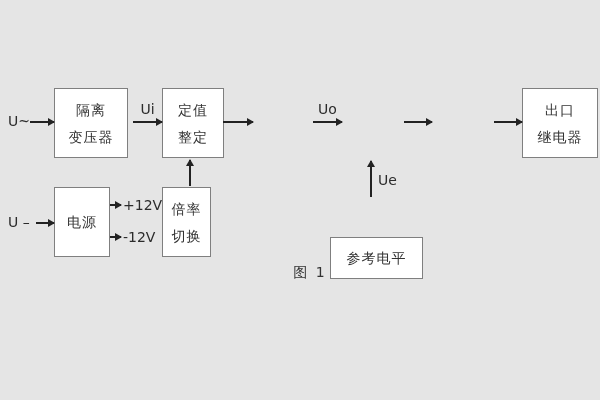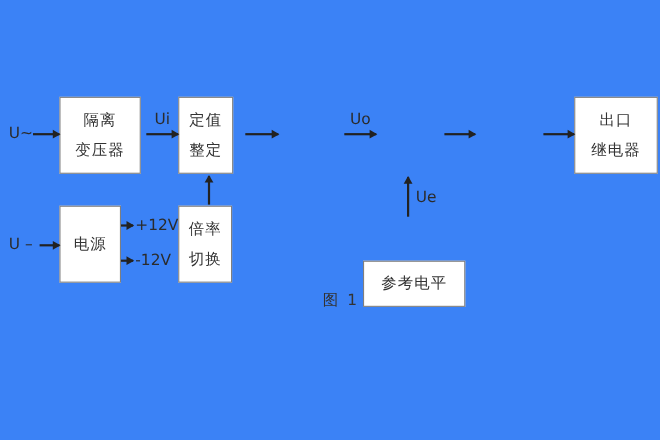--- a/index.html
+++ b/index.html
@@ -1,17 +1,17 @@
 <!DOCTYPE html>
 <html><head>
 <meta charset="utf-8">
 <style>
   html,body{margin:0;padding:0;background:#ffffff;}
   .canvas{
-    position:relative;width:600px;height:400px;background:#3b82f6;overflow:hidden;
+    position:relative;width:600px;height:400px;background:#e5e5e5;overflow:hidden;
     font-family:"DejaVu Sans","Liberation Sans",sans-serif;color:#333333;
   }
   .box{
     position:absolute;border:1px solid #7f7f7f;background:#ffffff;
     display:flex;flex-direction:column;align-items:center;justify-content:center;
     gap:13px;font-size:14px;line-height:1;box-sizing:border-box;color:#333333;
     letter-spacing:1px;
   }
   .lbl{
     position:absolute;font-size:14px;line-height:1;color:#2b2b2b;white-space:nowrap;
@@ -31,21 +31,21 @@
 </style>
 </head>
 <body>
 
 <div class="canvas">
 
   <div class="box" style="left:54px;top:88px;width:74px;height:70px;">
     <span>隔离</span>
     <span>变压器</span>
   </div>
-  <div class="box" style="left:162px;top:88px;width:50px;height:70px;">
+  <div class="box" style="left:162px;top:88px;width:62px;height:70px;">
     <span>定值</span>
     <span>整定</span>
   </div>
   <div class="box" style="left:522px;top:88px;width:76px;height:70px;">
     <span>出口</span>
     <span>继电器</span>
   </div>
 
   <div class="box" style="left:54px;top:187px;width:56px;height:70px;">
     <span>电源</span>

